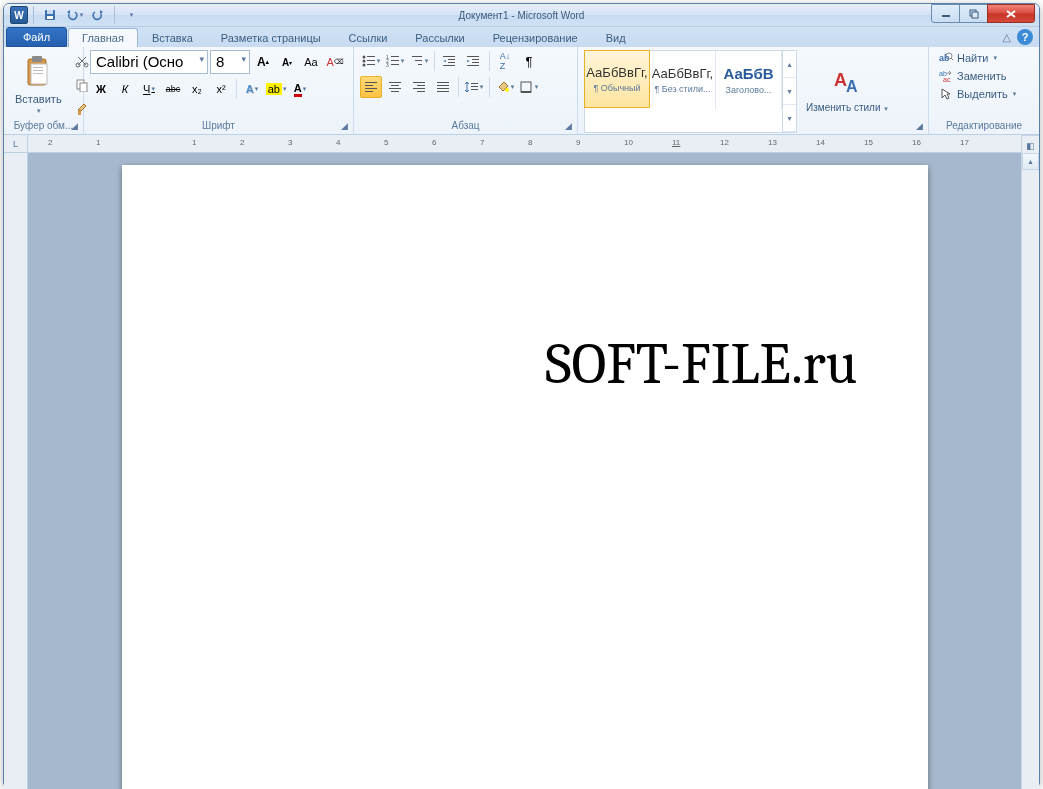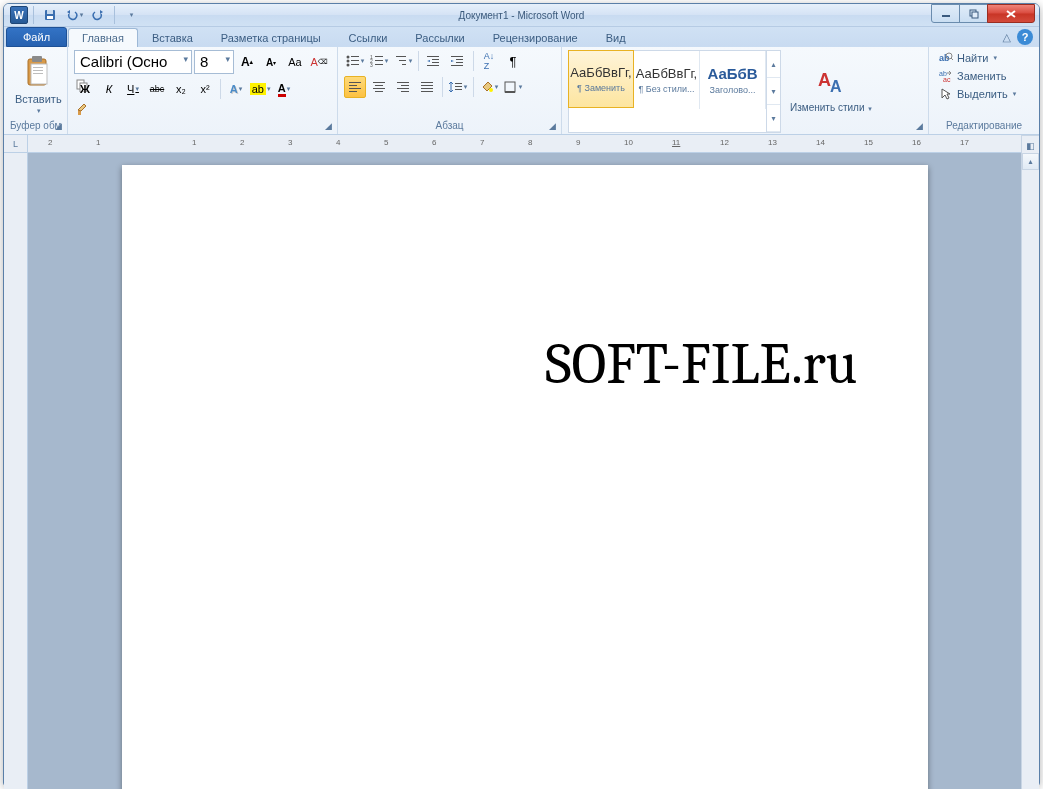--- a/index.html
+++ b/index.html
@@ -133,21 +133,21 @@
     <div class="tab">Рецензирование</div>
     <div class="tab">Вид</div>
     <div class="help-icons">
       <span style="color:#5b7a9d;font-size:11px;">△</span>
       <span style="width:16px;height:16px;border-radius:8px;background:#3b8bd6;color:#fff;display:flex;align-items:center;justify-content:center;font-size:11px;font-weight:bold;">?</span>
     </div>
   </div>
 
   <div class="ribbon">
 
-    <div class="group" style="width:64px">
+    <div class="group" style="width:80px">
       <div class="group-body">
         <div class="big-btn">
           <svg width="30" height="36">
               <rect x="5" y="4" width="18" height="26" rx="2" fill="#d89a4a" stroke="#aa7028"></rect>
               <rect x="9" y="1" width="10" height="6" rx="1" fill="#8a8a8a"></rect>
               <rect x="8" y="9" width="16" height="20" fill="#fff" stroke="#bdbdbd"></rect>
               <rect x="10" y="12" width="10" height="1" fill="#bdbdbd"></rect>
               <rect x="10" y="15" width="10" height="1" fill="#bdbdbd"></rect>
               <rect x="10" y="18" width="10" height="1" fill="#bdbdbd"></rect>
             </svg>
@@ -217,20 +217,21 @@
           <div class="small-btn">
               <span style="background:#fff200;padding:0 2px">ab</span>
               <span class="caret">▾</span>
             </div>
           <div class="small-btn">
               <span style="border-bottom:3px solid #c00;font-weight:bold">A</span>
               <span class="caret">▾</span>
             </div>
         </div>
       </div>
+      <div class="group-label">Шрифт</div>
       <div class="dialog-launcher">◢</div>
     </div>
 
     <div class="group" style="width:224px">
       <div class="group-body col" style="gap:4px">
         <div class="row">
           <div class="small-btn">
               <svg width="14" height="12">
                 <circle cx="2" cy="2" r="1.5" fill="#555"></circle>
                 <rect x="5" y="1" width="8" height="1" fill="#555"></rect>
@@ -347,21 +348,21 @@
       </div>
       <div class="group-label">Абзац</div>
       <div class="dialog-launcher">◢</div>
     </div>
 
     <div class="group" style="flex:1;min-width:0">
       <div class="group-body">
         <div class="style-gallery">
           <div class="style-item selected">
             <div class="style-preview">АаБбВвГг,</div>
-            <div class="style-name">¶ Заменить</div>
+            <div class="style-name">¶ Обычный</div>
           </div>
           <div class="style-item">
             <div class="style-preview">АаБбВвГг,</div>
             <div class="style-name">¶ Без стили...</div>
           </div>
           <div class="style-item">
             <div class="style-preview" style="color:#2a5a9a;font-weight:bold;font-size:15px">АаБбВ</div>
             <div class="style-name">Заголово...</div>
           </div>
           <div class="gallery-nav">

